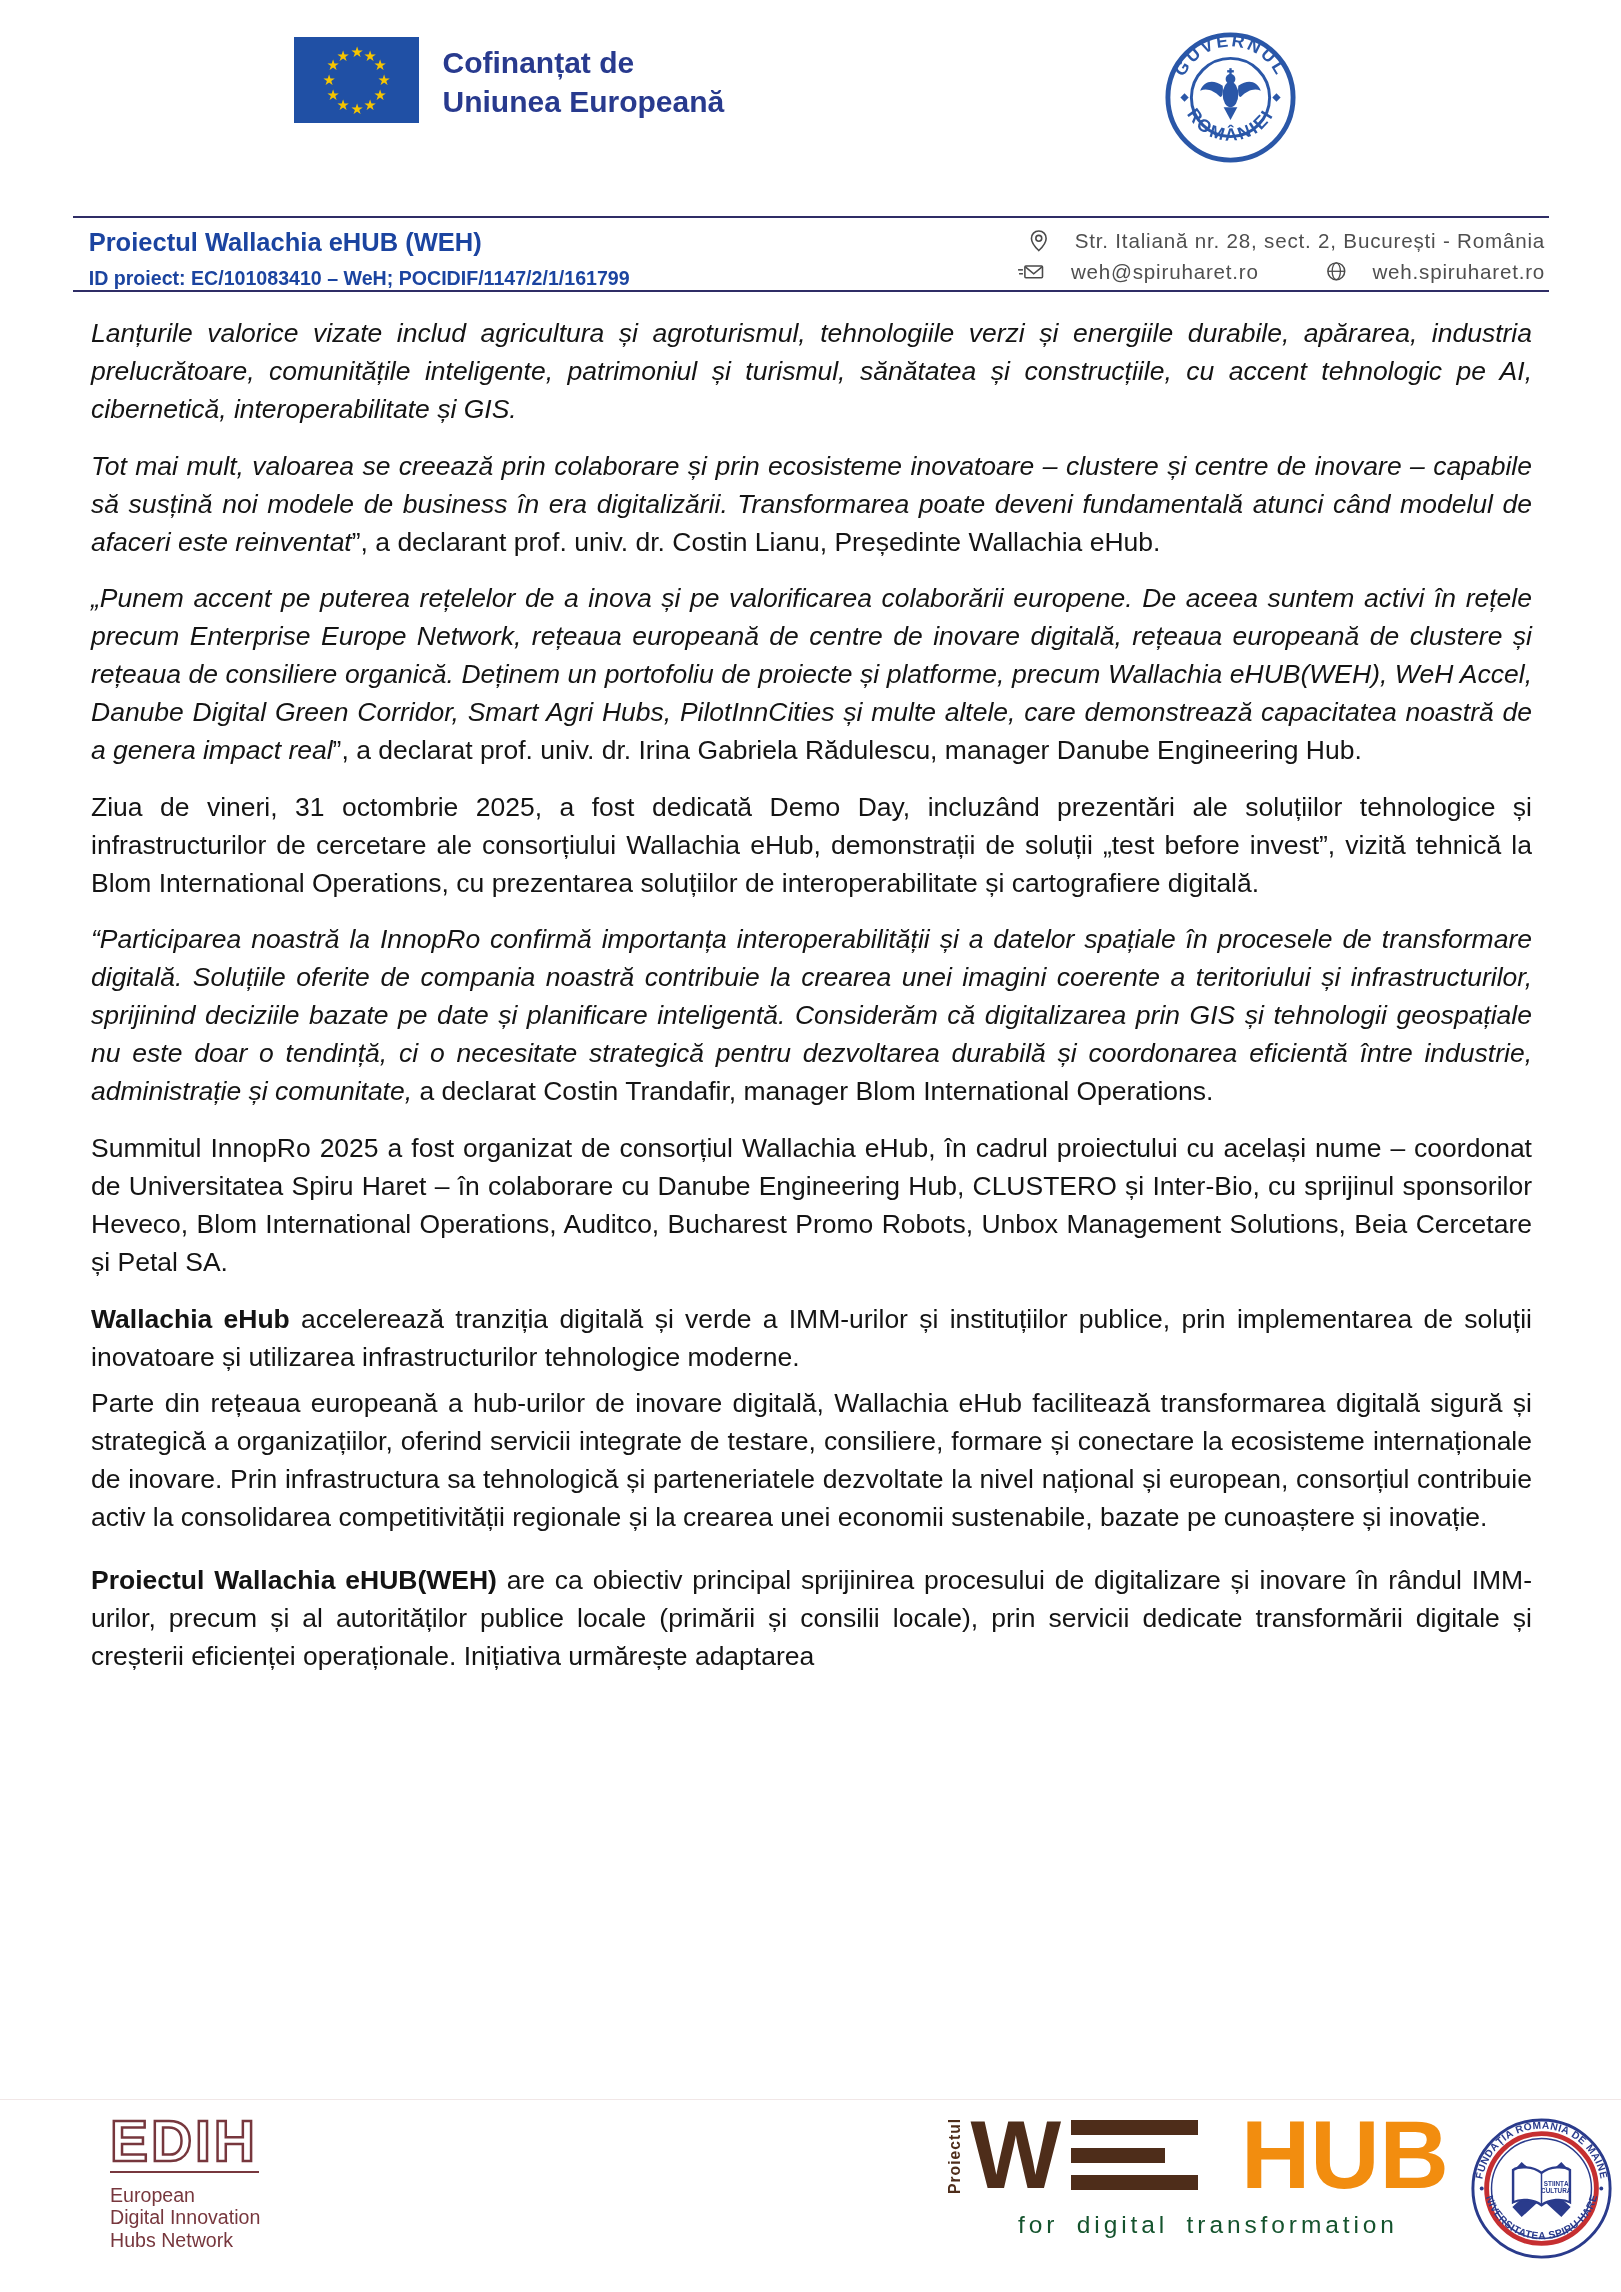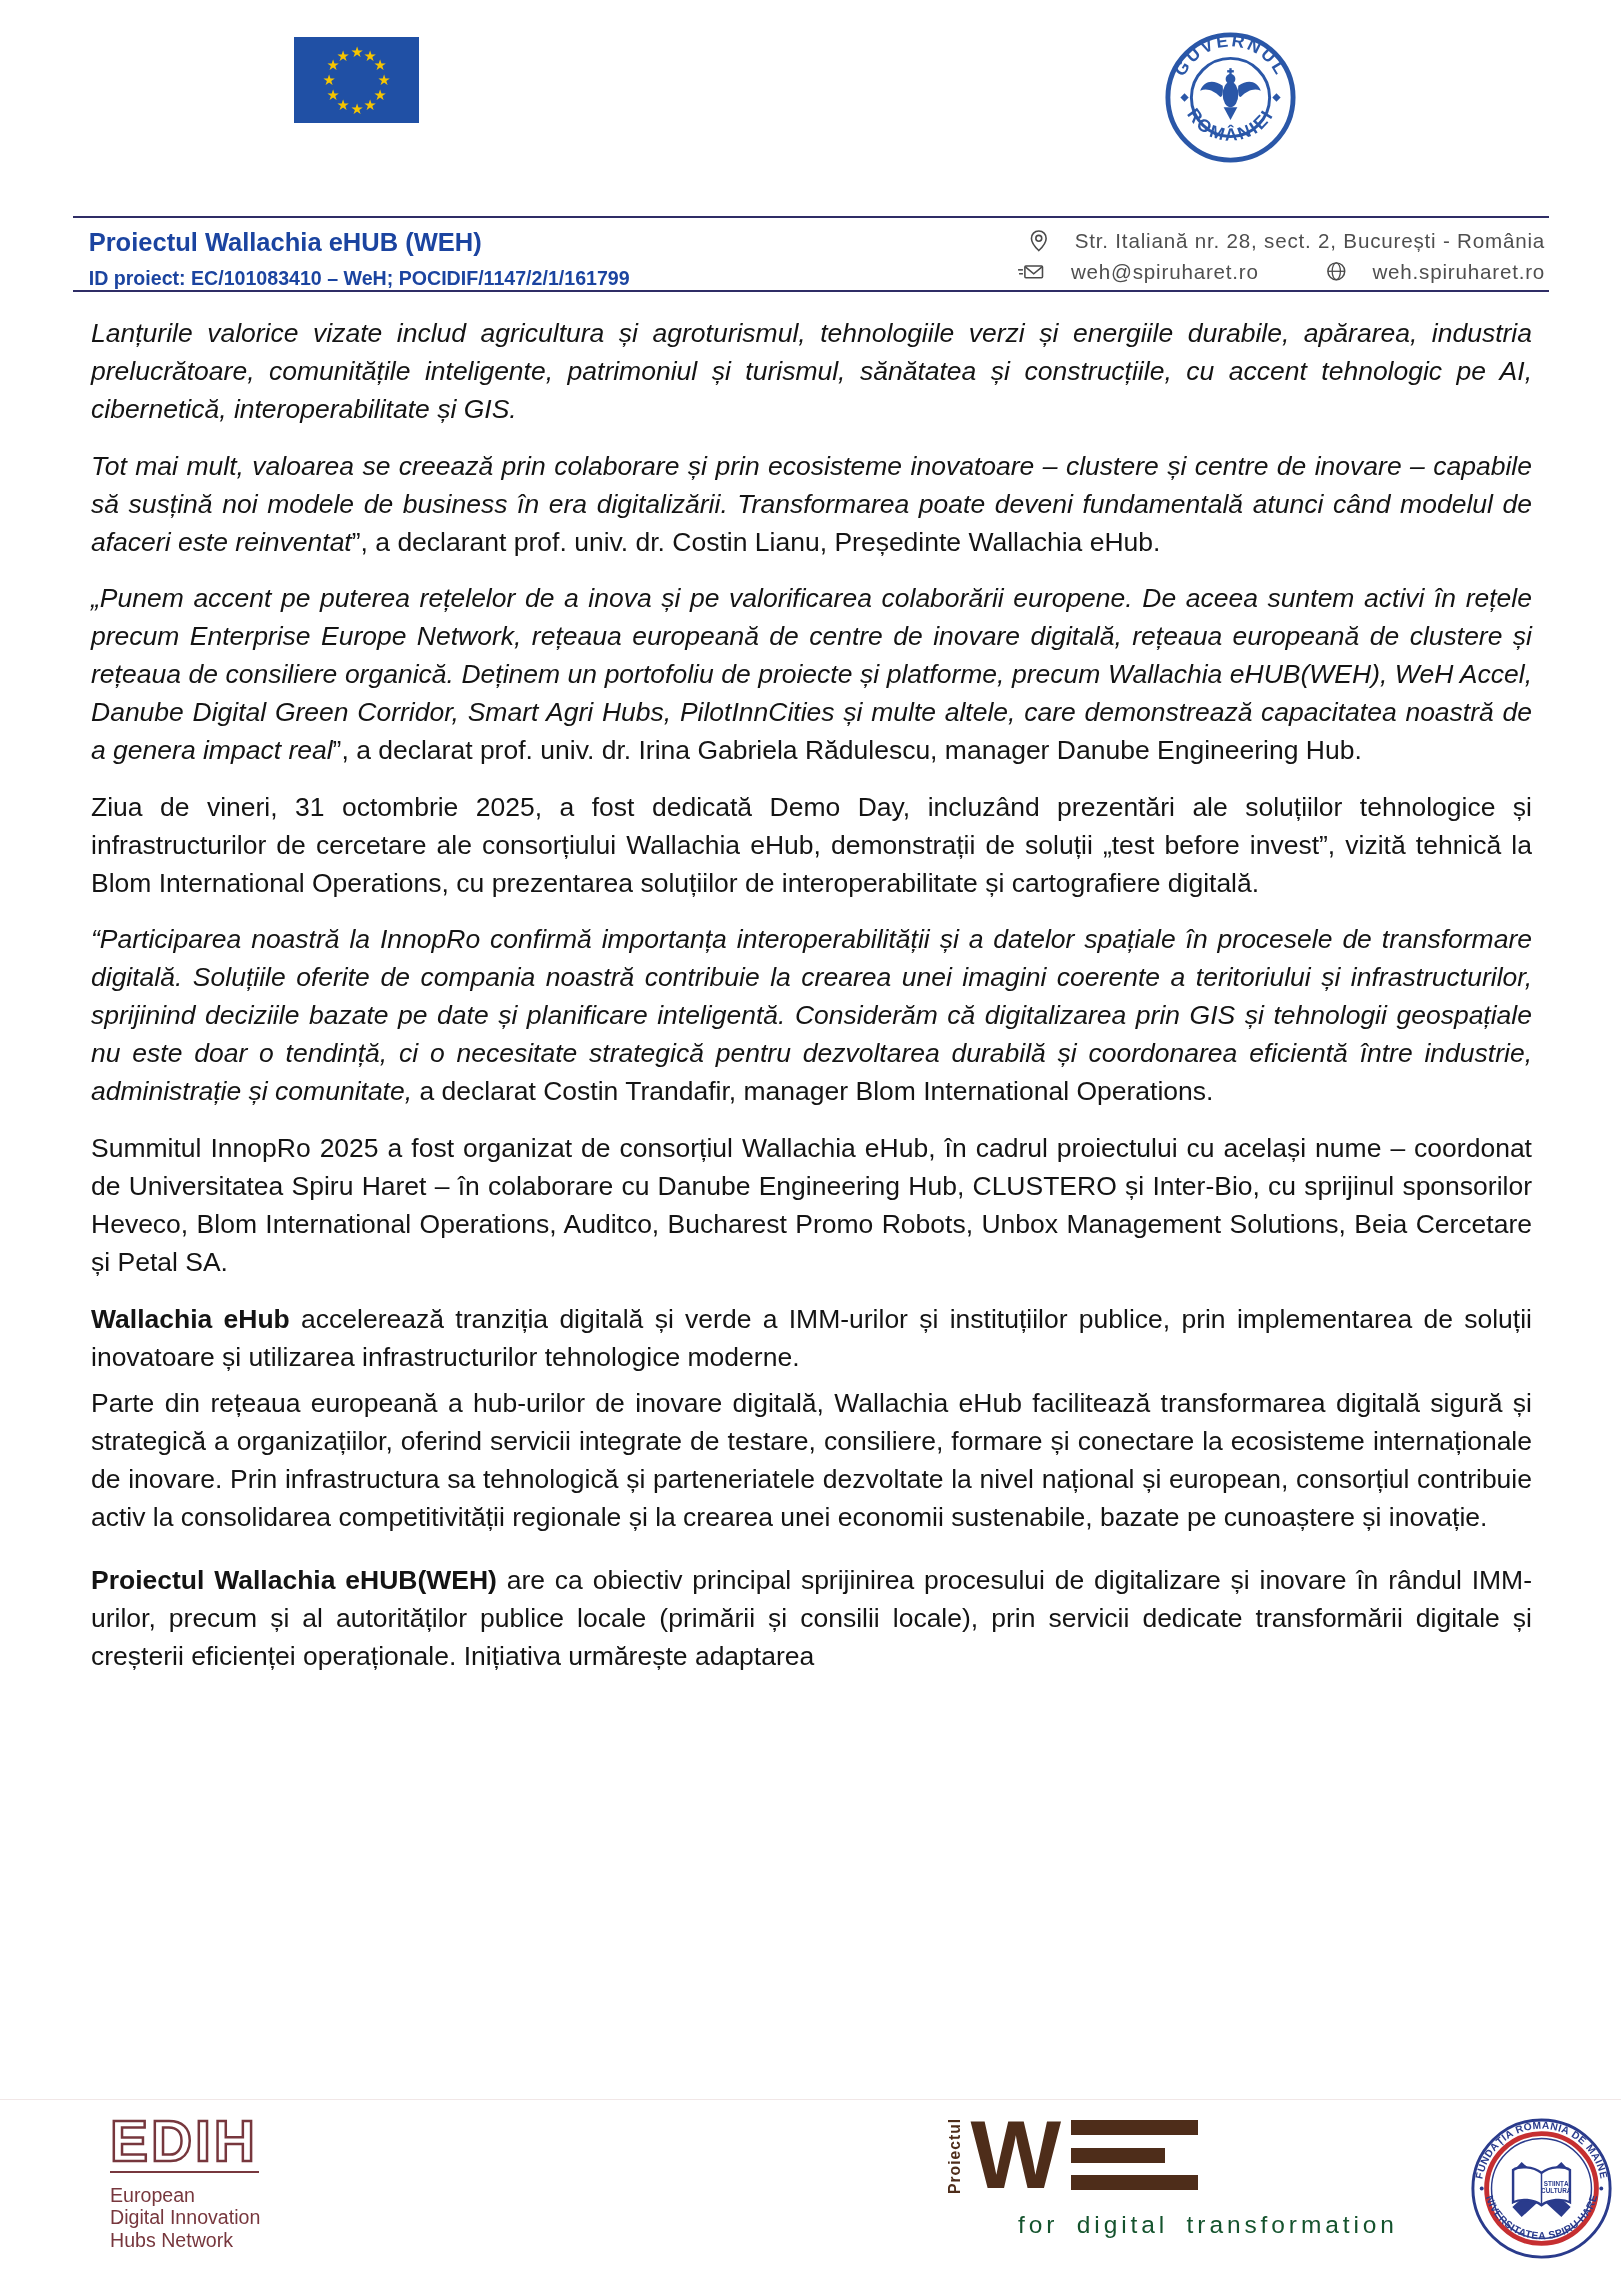--- a/index.html
+++ b/index.html
@@ -76,20 +76,24 @@
       <span class="st s3"></span>
       <span class="st s4"></span>
       <span class="st s5"></span>
       <span class="st s6"></span>
       <span class="st s7"></span>
       <span class="st s8"></span>
       <span class="st s9"></span>
       <span class="st s10"></span>
       <span class="st s11"></span>
       <span class="st s12"></span>
+    </div>
+    <div class="eu-text">
+      <div>Cofinanțat de</div>
+      <div>Uniunea Europeană</div>
     </div>
   </div>
 
   <div class="gov-seal">
     <svg width="133" height="133" viewBox="0 0 136 136">
       <circle cx="68" cy="68" r="64" fill="#ffffff" stroke="#2a57a8" stroke-width="5"></circle>
       <circle cx="68" cy="68" r="40" fill="none" stroke="#2a57a8" stroke-width="3"></circle>
       <defs>
         <path id="govTop" d="M 16 68 A 52 52 0 0 1 120 68"></path>
         <path id="govBot" d="M 20 76 A 50 50 0 0 0 116 76"></path>
@@ -171,20 +175,21 @@
 
     <div class="wehub">
       <div class="wehub-row">
         <div class="proiectul">Proiectul</div>
         <div class="we-w">W</div>
         <div class="we-bars">
           <div class="bar bar-top"></div>
           <div class="bar bar-mid"></div>
           <div class="bar bar-bot"></div>
         </div>
+        <div class="we-hub">HUB</div>
       </div>
       <div class="we-tagline">for digital transformation</div>
     </div>
 
     <div class="uni-seal">
       <svg width="147" height="157" viewBox="0 0 150 160">
         <circle cx="75" cy="78" r="70" fill="#ffffff" stroke="#2a3b8c" stroke-width="3"></circle>
         <circle cx="75" cy="78" r="56" fill="none" stroke="#c62f31" stroke-width="5"></circle>
         <circle cx="75" cy="78" r="51" fill="none" stroke="#2a3b8c" stroke-width="1.5"></circle>
         <defs>

